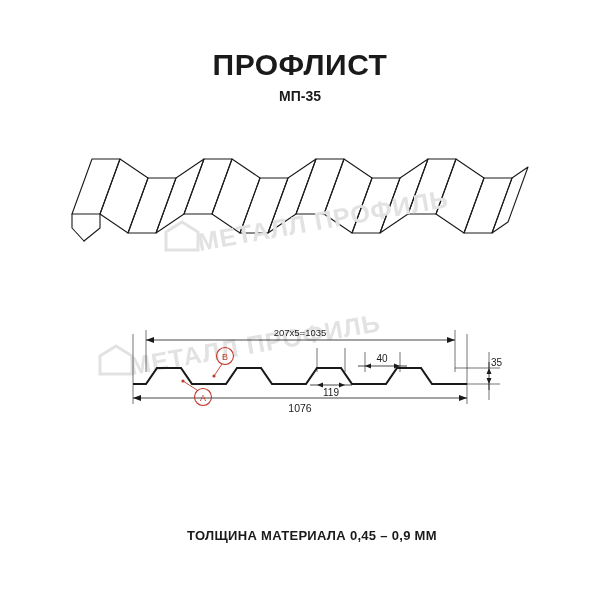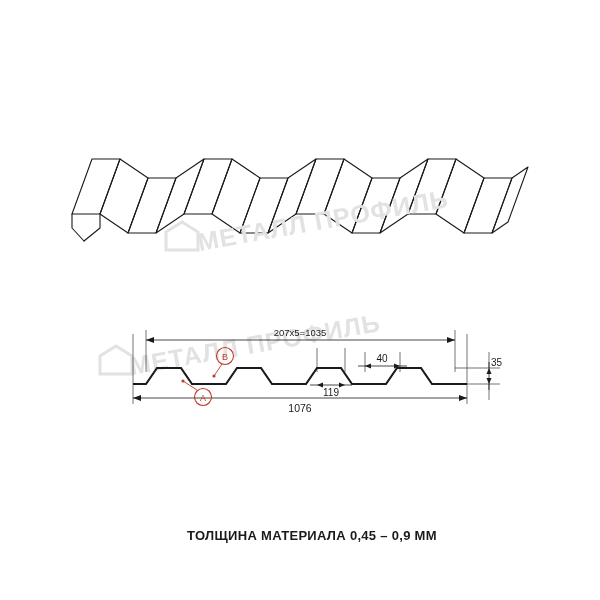--- a/index.html
+++ b/index.html
@@ -77,20 +77,22 @@
     left: 128px;
     font-size: 25px;
     transform: rotate(-10deg);
   }
 </style>
 </head>
 <body>
 
 <div class="page">
 
+  <div class="title">ПРОФЛИСТ</div>
+  <div class="subtitle">МП-35</div>
 
   <svg class="svg-layer" width="600" height="600" viewBox="0 0 600 600">
     <g fill="none" stroke="#1a1a1a" stroke-width="1.1" stroke-linejoin="round" stroke-linecap="round">
 
       <path d="M72 214 L92 159 L120 159 L100 214 Z"></path>
       <path d="M100 214 L120 159 L148 178 L128 233 Z"></path>
       <path d="M128 233 L148 178 L176 178 L156 233 Z"></path>
       <path d="M156 233 L176 178 L204 159 L184 214 Z"></path>
       <path d="M184 214 L204 159 L232 159 L212 214 Z"></path>
       <path d="M212 214 L232 159 L260 178 L240 233 Z"></path>

